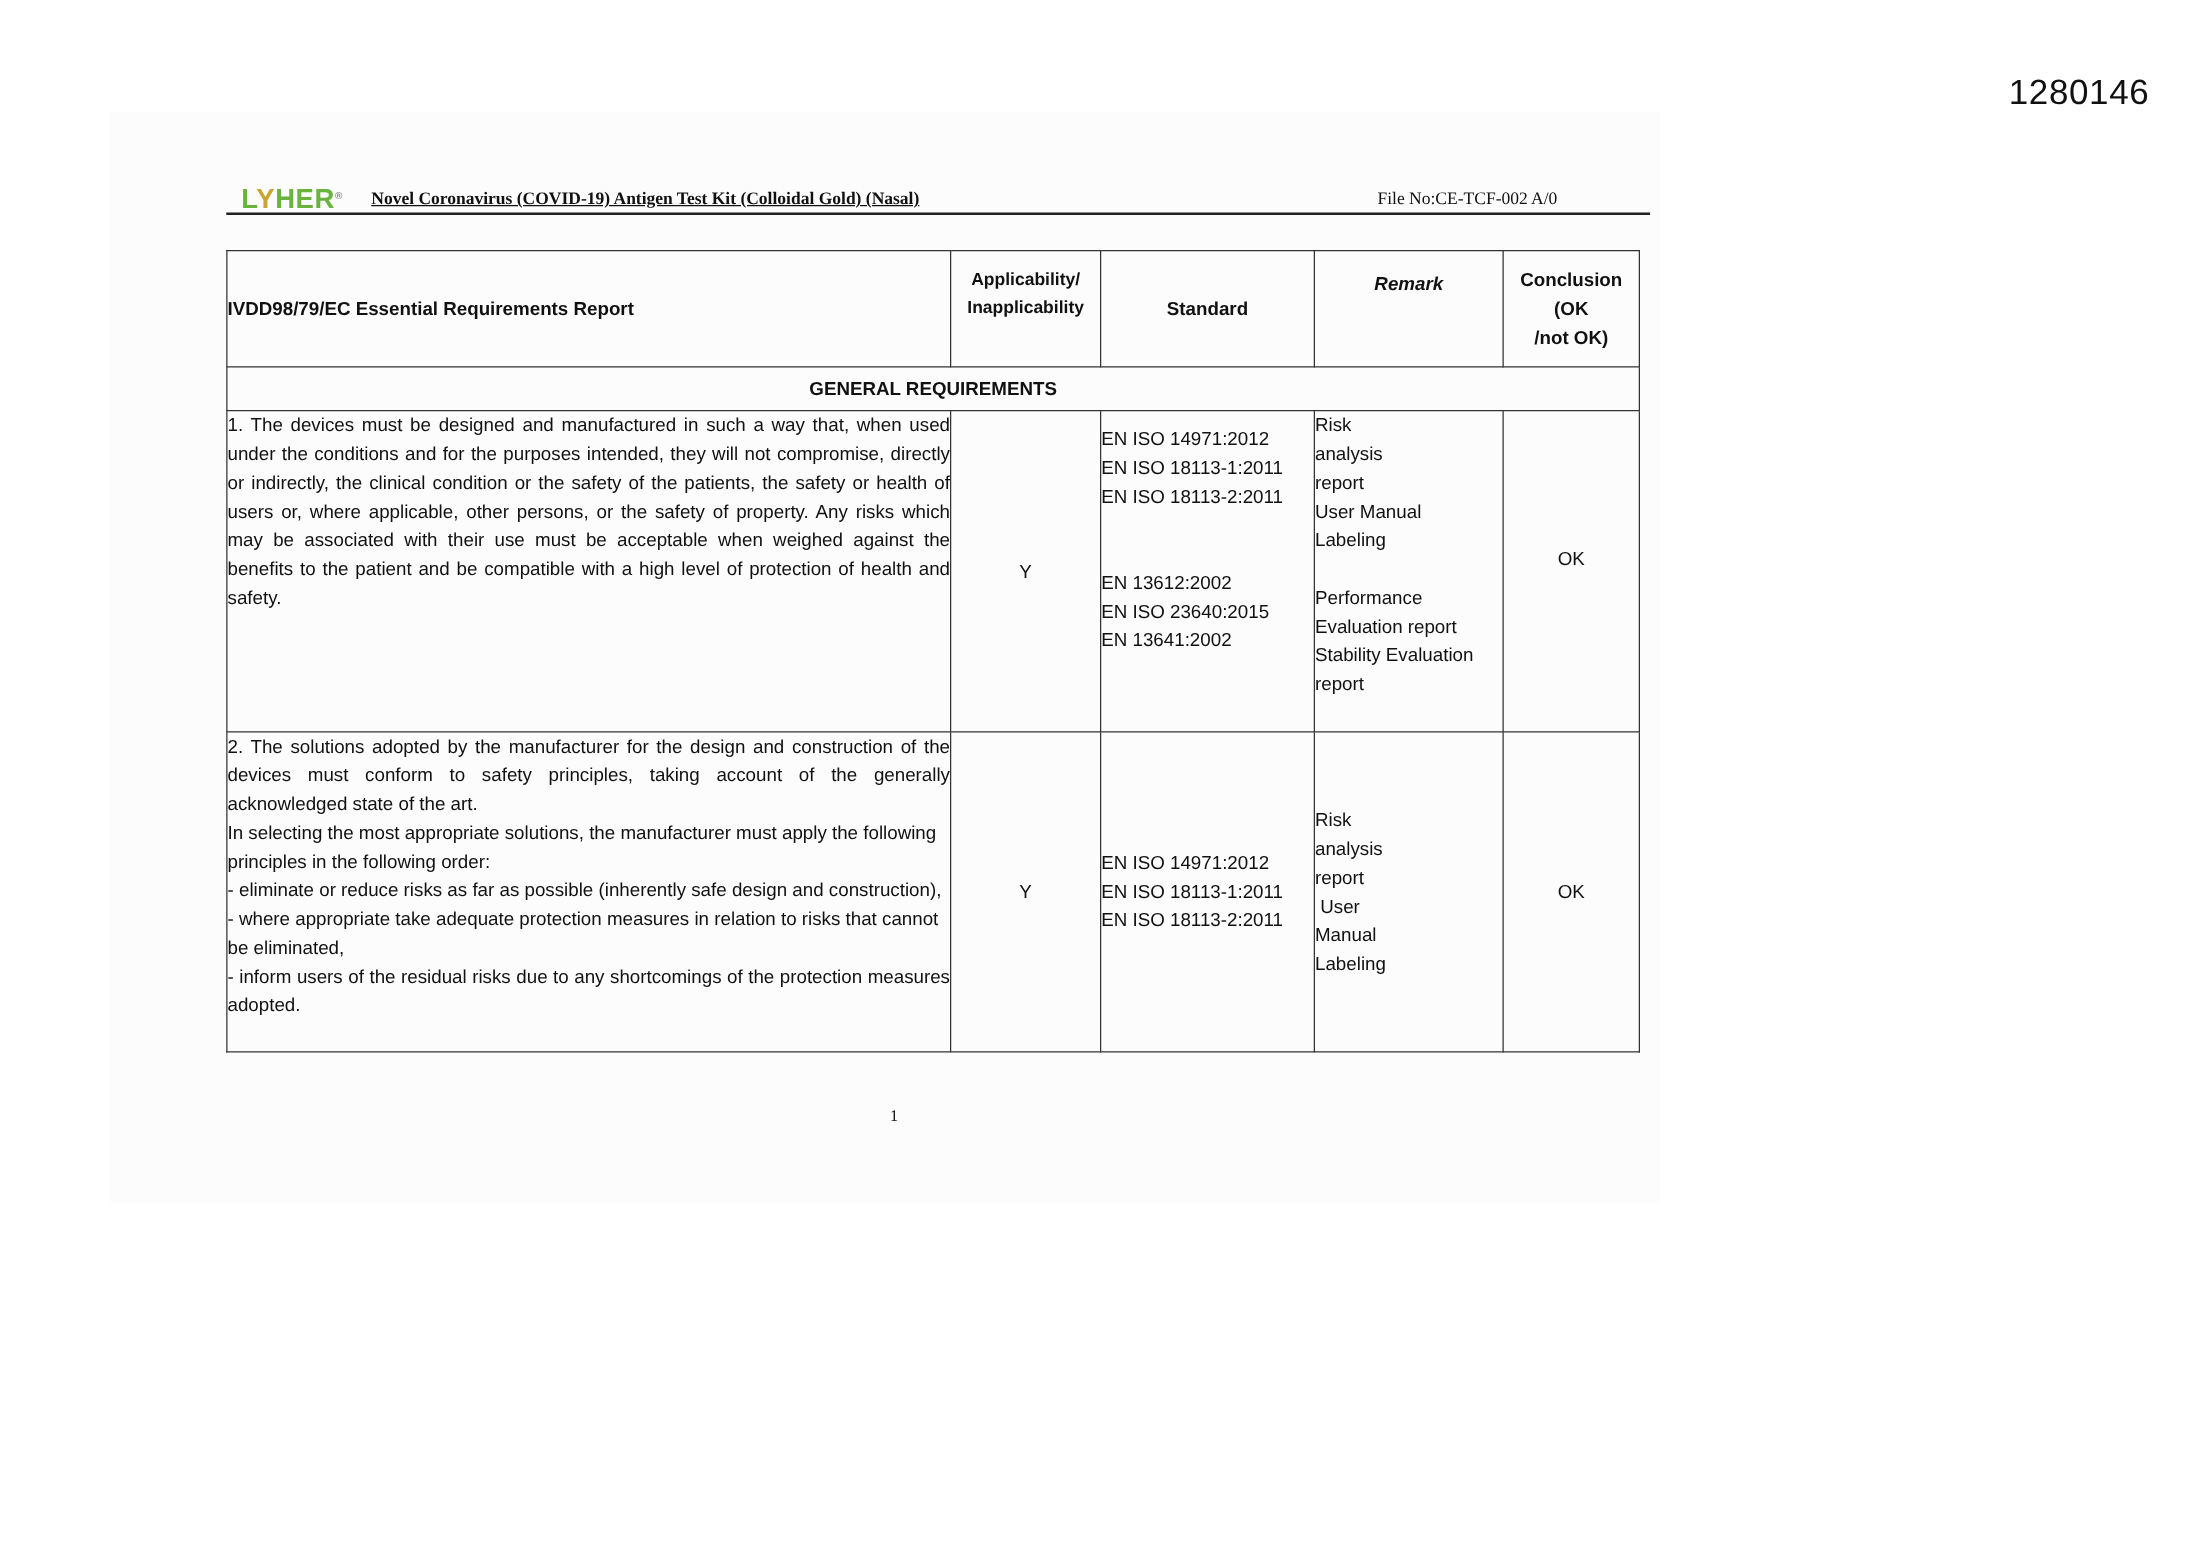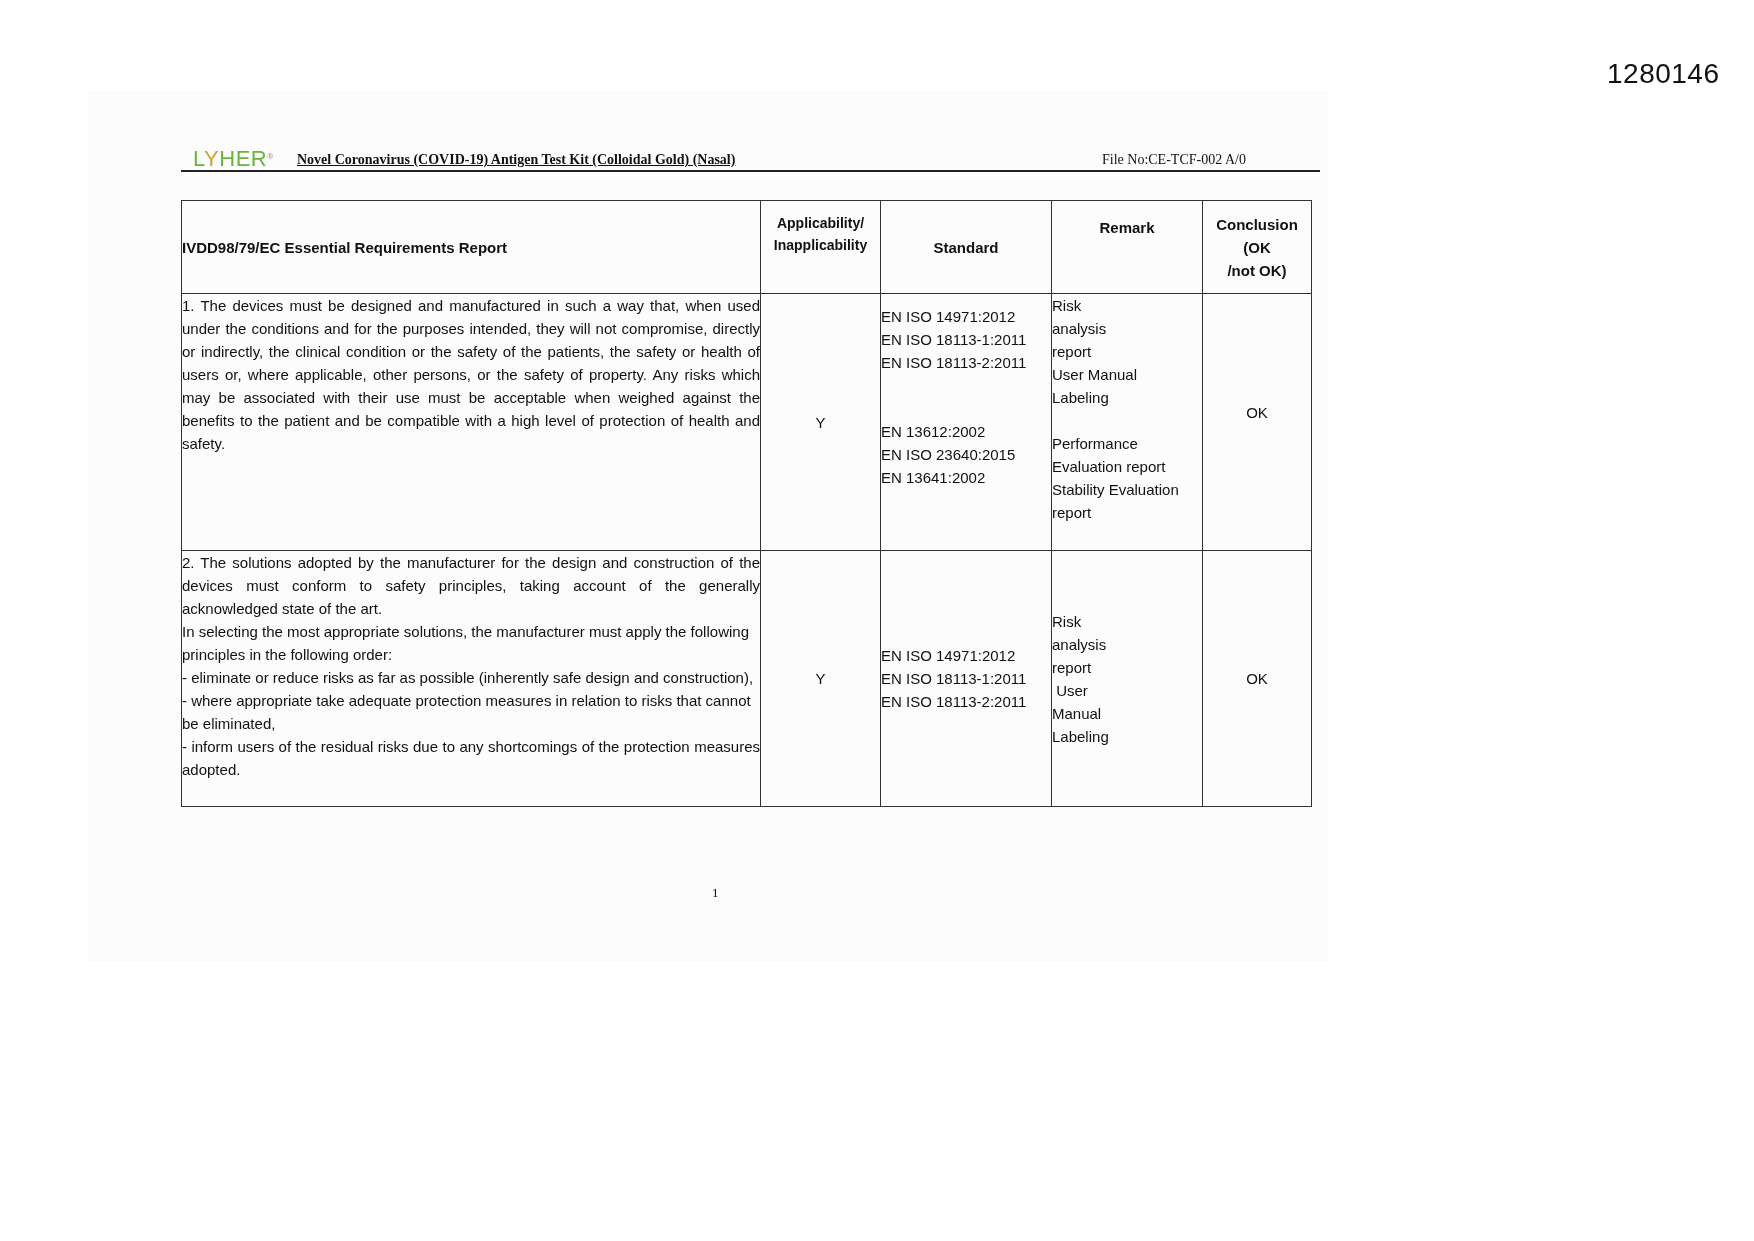--- a/index.html
+++ b/index.html
@@ -15,21 +15,21 @@
   .page {
     position:absolute; left:88px; top:90px; width:1240px; height:872px;
     background:#fcfcfc;
   }
   .header {
     position:absolute; left:181px; top:148px; width:1139px; height:22px;
     border-bottom:2px solid #222;
   }
   .logo {
     position:absolute; left:12px; top:0px;
-    font-family:"Liberation Sans", sans-serif; font-weight:normal;
+    font-family:"Liberation Sans", sans-serif; font-weight:bold;
     font-size:22px; letter-spacing:0.5px; line-height:22px;
   }
   .logo .l { color:#6ab43e; }
   .logo .y { color:#c9a531; }
   .logo .reg { font-size:8px; color:#888; vertical-align:top; position:relative; top:-2px; }
   .header-title {
     position:absolute; left:116px; top:4px;
     font-family:"Liberation Serif", serif; font-weight:bold; font-size:14px;text-decoration:underline;
   }
   .file-no {
@@ -85,26 +85,29 @@
     <col style="width:109px">
   </colgroup>
   <tbody>
       <tr style="height:93px">
     <th class="first">IVDD98/79/EC Essential Requirements Report</th>
     <th style="font-size:14px;line-height:22px;padding-bottom:26px;">
       <span style="display:block">Applicability/</span>
       <span style="display:block">Inapplicability</span>
     </th>
     <th>Standard</th>
-    <th style="padding-bottom:39px;">Remark</th>
+    <th style="padding-bottom:39px;font-style:italic;">Remark</th>
     <th>
       <span style="display:block">Conclusion</span>
       <span style="display:block">(OK</span>
       <span style="display:block">/not OK)</span>
     </th>
+  </tr>
+  <tr class="gen">
+    <td colspan="5">GENERAL REQUIREMENTS</td>
   </tr>
   <tr style="height:257px">
     <td class="req-text">
       <p>1. The devices must be designed and manufactured in such a way that, when used under the conditions and for the purposes intended, they will not compromise, directly or indirectly, the clinical condition or the safety of the patients, the safety or health of users or, where applicable, other persons, or the safety of property. Any risks which may be associated with their use must be acceptable when weighed against the benefits to the patient and be compatible with a high level of protection of health and safety.</p>
     </td>
     <td class="center" style="padding-bottom:0px;">Y</td>
     <td class="std" style="padding-top:11px;">
       <span class="line">EN ISO 14971:2012</span>
       <span class="line">EN ISO 18113-1:2011</span>
       <span class="line">EN ISO 18113-2:2011</span>

